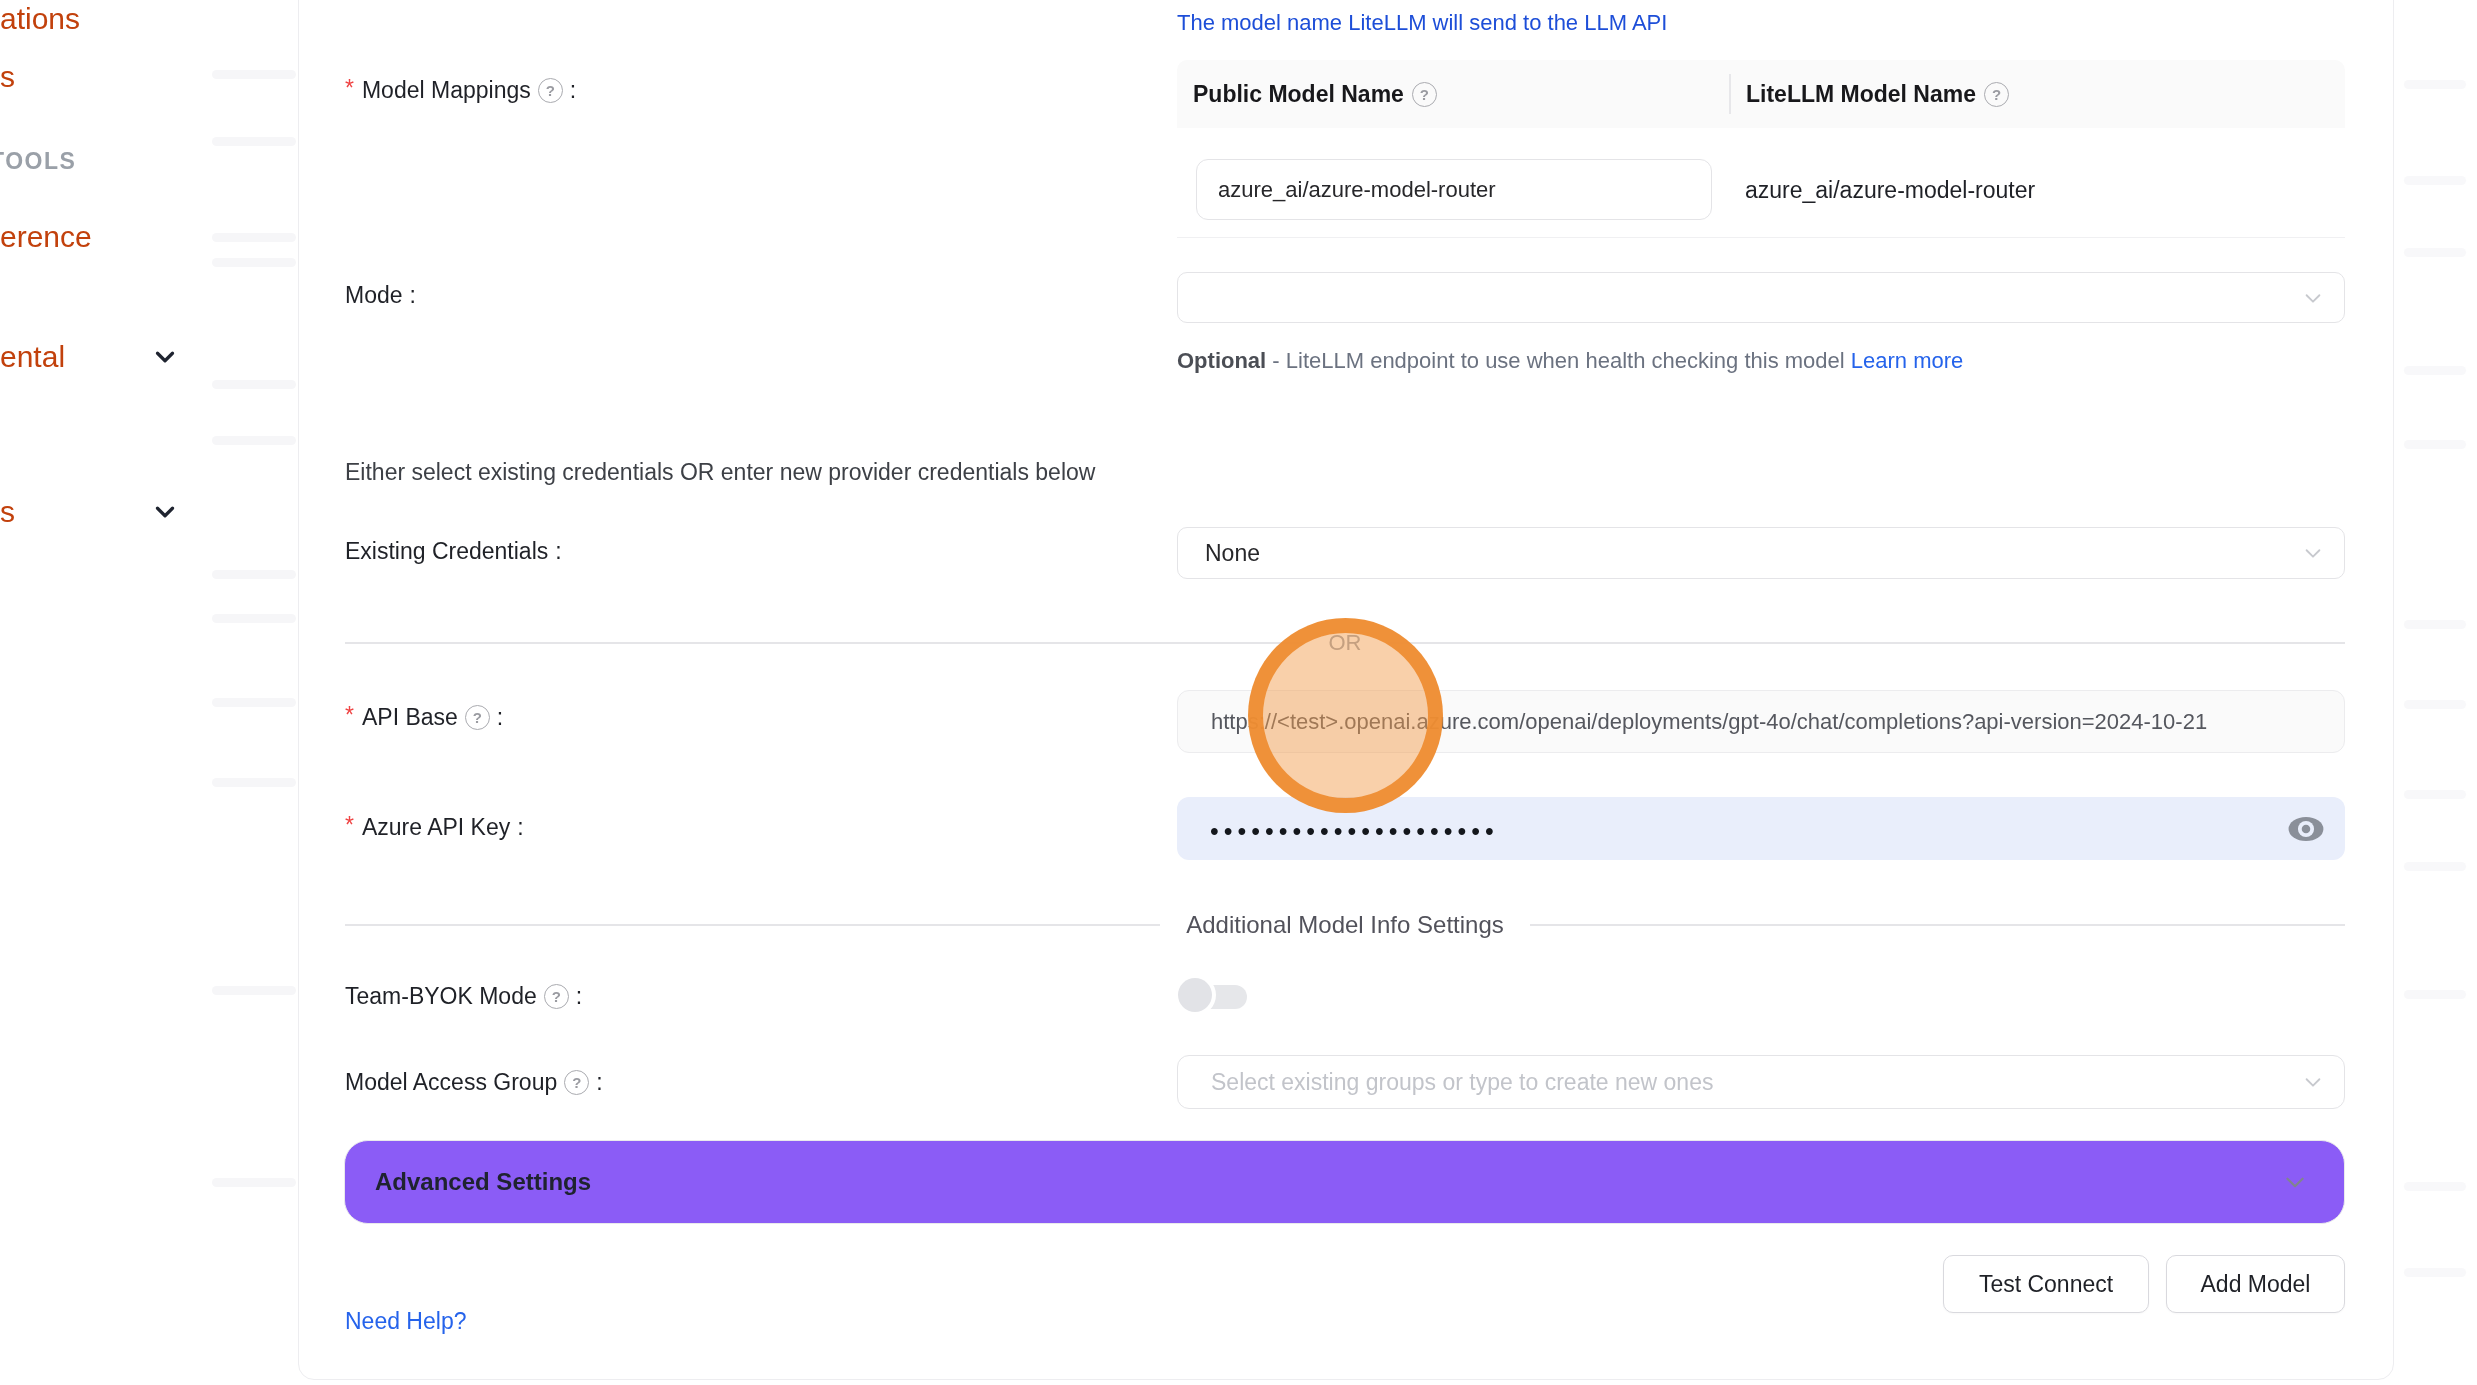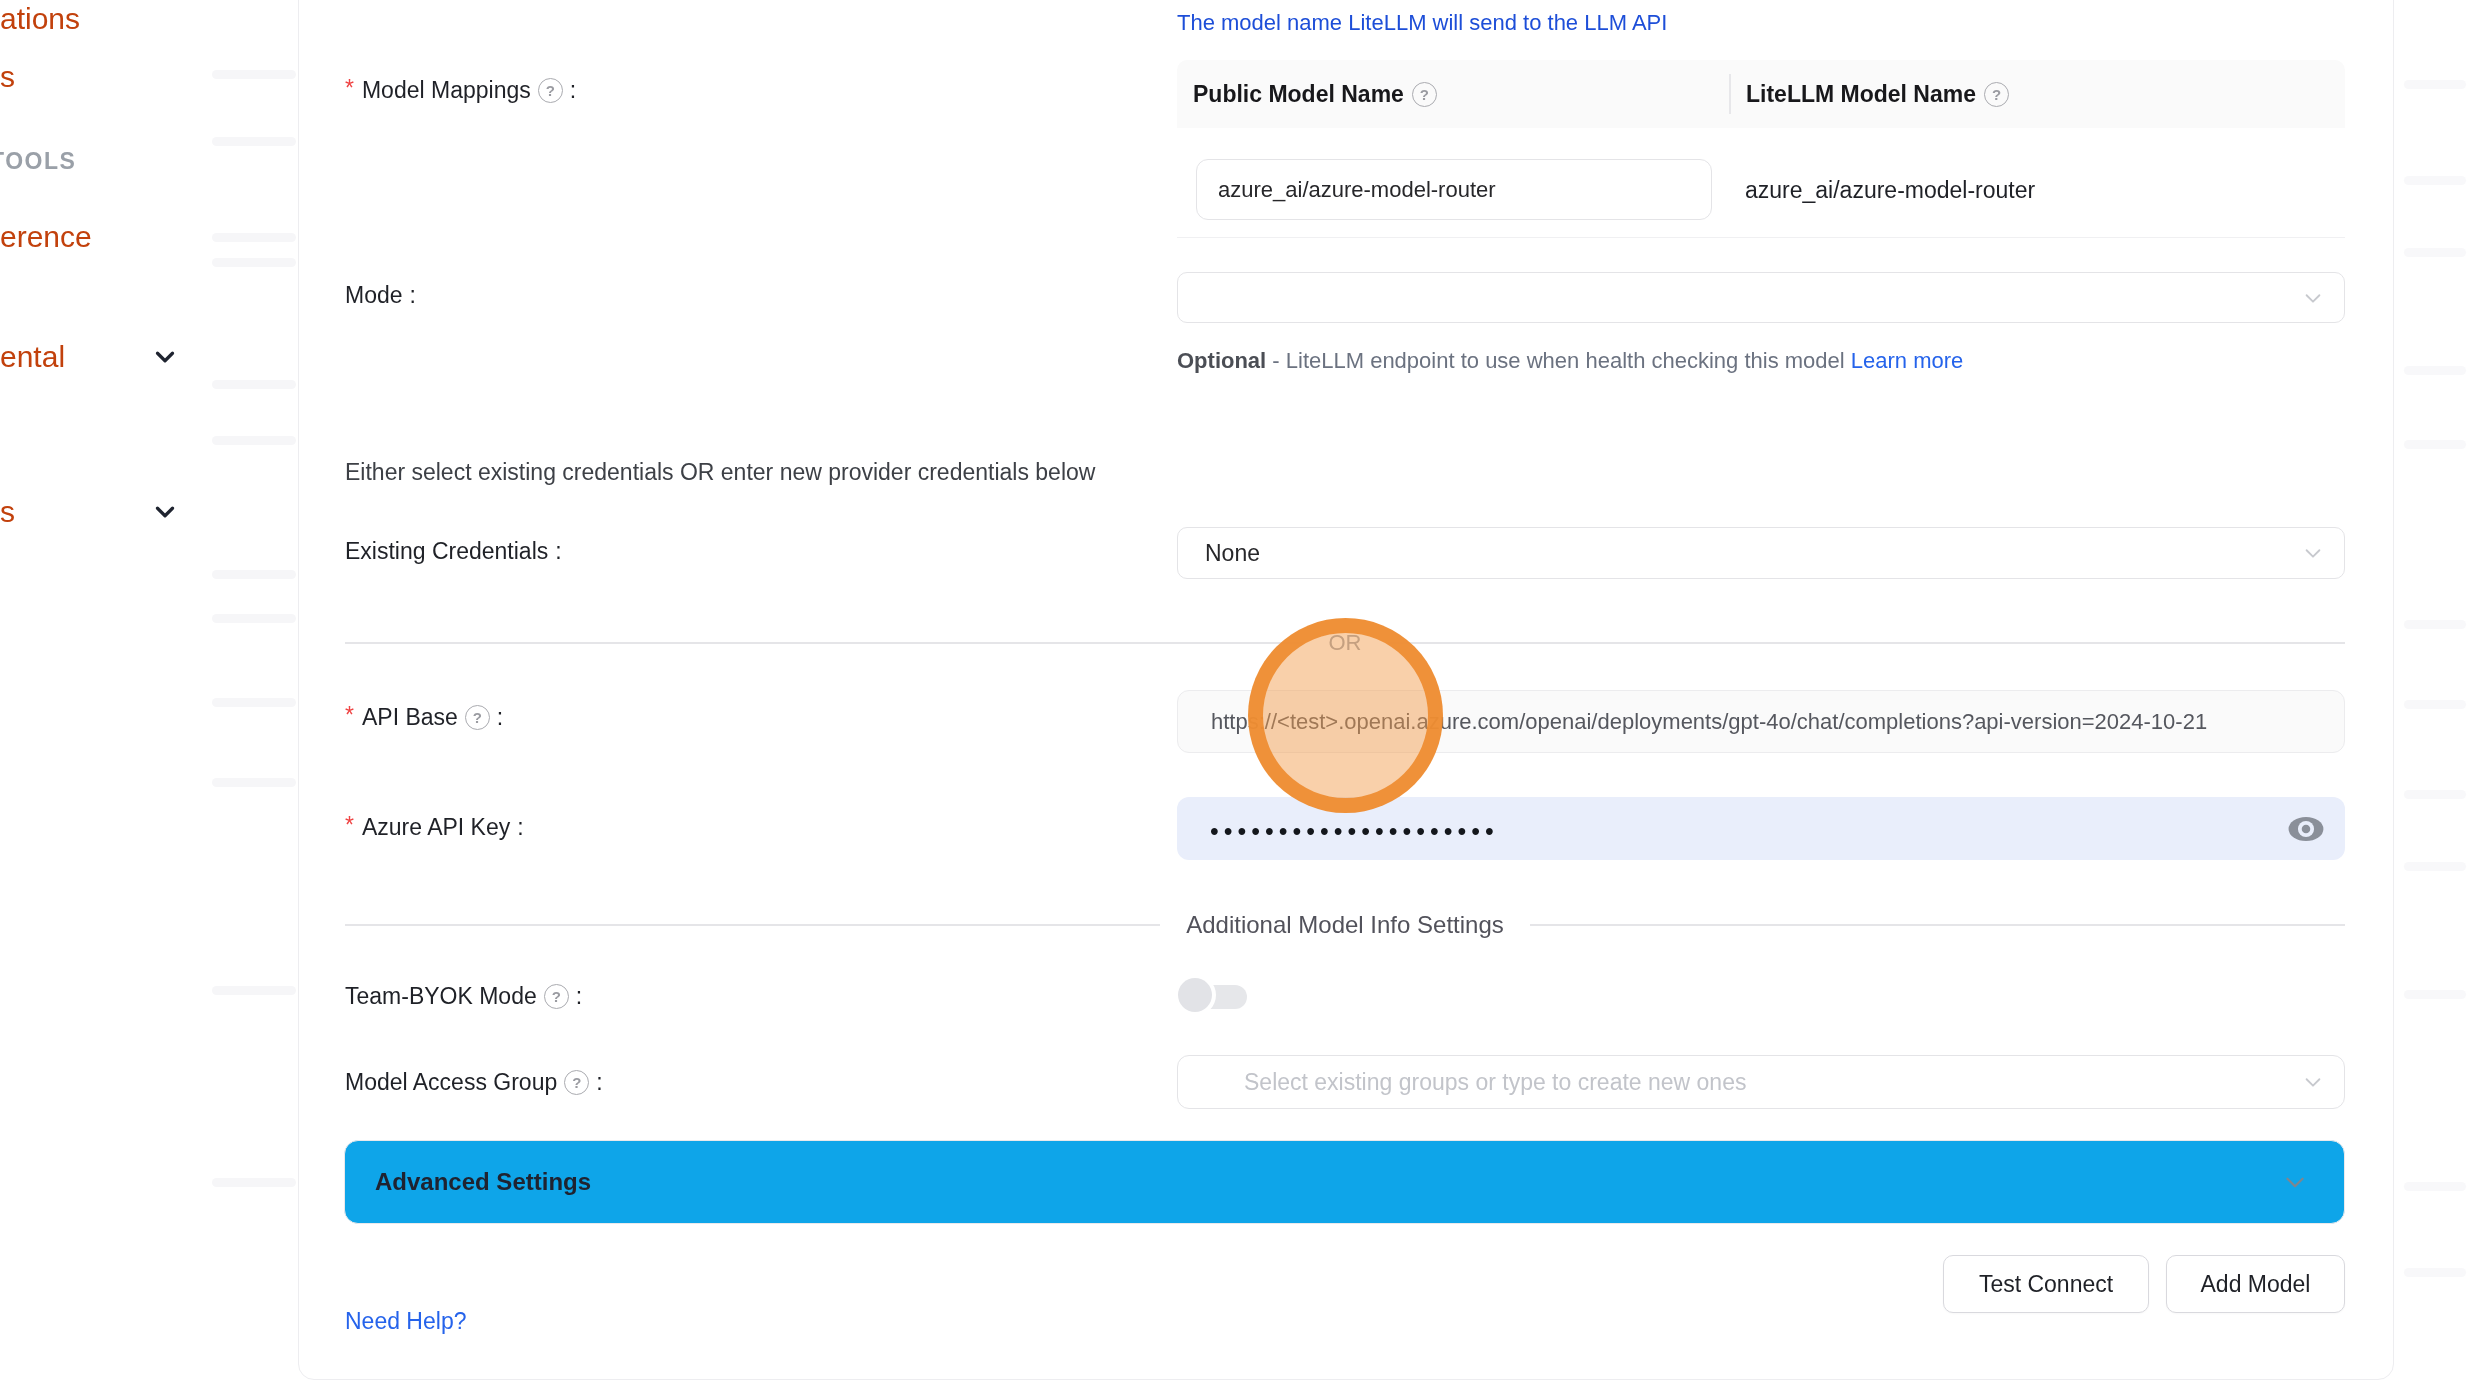--- a/index.html
+++ b/index.html
@@ -60,21 +60,21 @@
   .key-input { top:797px; height:63px; background:#e9eefb; border:none; border-radius:12px; }
   .key-dots { font-size:25px; letter-spacing:5px; color:#14171c; padding-left:33px; padding-top:6px; }
   .eye { position:absolute; right:20px; top:50%; transform:translateY(-50%); cursor:pointer; }
 
   .switch-track { position:absolute; left:1185px; top:985px; width:62px; height:24px;
     border-radius:12px; background:#e6e7ea; cursor:pointer; }
   .switch-knob { position:absolute; left:1178px; top:978px; width:34px; height:34px;
     border-radius:50%; background:#e2e3e7; box-shadow:0 0 0 4px #ffffff; }
 
   .adv-panel { position:absolute; left:344px; top:1140px; width:2001px; height:84px;
-    background:#0ea5e9; border:1.5px solid #e9e9ec; border-radius:14px;
+    background:#8b5cf6; border:1.5px solid #e9e9ec; border-radius:24px;
     display:flex; align-items:center; cursor:pointer; }
   .adv-panel .adv-label { font-size:24px; font-weight:700; color:#1f2330; padding-left:30px; }
   .adv-panel .chev { position:absolute; right:36px; top:50%; transform:translateY(-50%); }
 
   .link { color:#2563eb; }
   .need-help { position:absolute; left:345px; top:1266px; font-size:23px; color:#2563eb; cursor:pointer;margin-top:42px; }
   .btn { position:absolute; top:1255px; height:58px; background:#fff;
     border:1.5px solid #d9d9de; border-radius:10px; display:flex; align-items:center; justify-content:center;
     font-size:23px; color:#1f2127; cursor:pointer; box-shadow:0 1px 2px rgba(0,0,0,0.03); }
   .btn-test { left:1943px; width:206px; }
@@ -219,21 +219,21 @@
   <span class="colon">:</span>
 </div>
 <div class="switch-track"></div>
 <div class="switch-knob"></div>
 
 <div class="label" style="top:1069px;">
   <span>Model Access Group</span>
   <span class="help">?</span>
   <span class="colon">:</span>
 </div>
-<div class="box" style="top:1055px; height:54px; border-radius:12px;padding-left:33px;">
+<div class="box" style="top:1055px; height:54px; border-radius:12px;">
   <span class="placeholder">Select existing groups or type to create new ones</span>
   <svg class="chev" width="22" height="22" viewBox="0 0 24 24">
     <polyline points="5,9 12,16 19,9" fill="none" stroke="#c7c9ce" stroke-width="2" stroke-linecap="round" stroke-linejoin="round"></polyline>
   </svg>
 </div>
 
 <div class="adv-panel">
   <div class="adv-label">Advanced Settings</div>
   <svg class="chev" width="26" height="26" viewBox="0 0 24 24">
     <polyline points="5,9 12,16 19,9" fill="none" stroke="#80858d" stroke-width="2" stroke-linecap="round" stroke-linejoin="round"></polyline>

